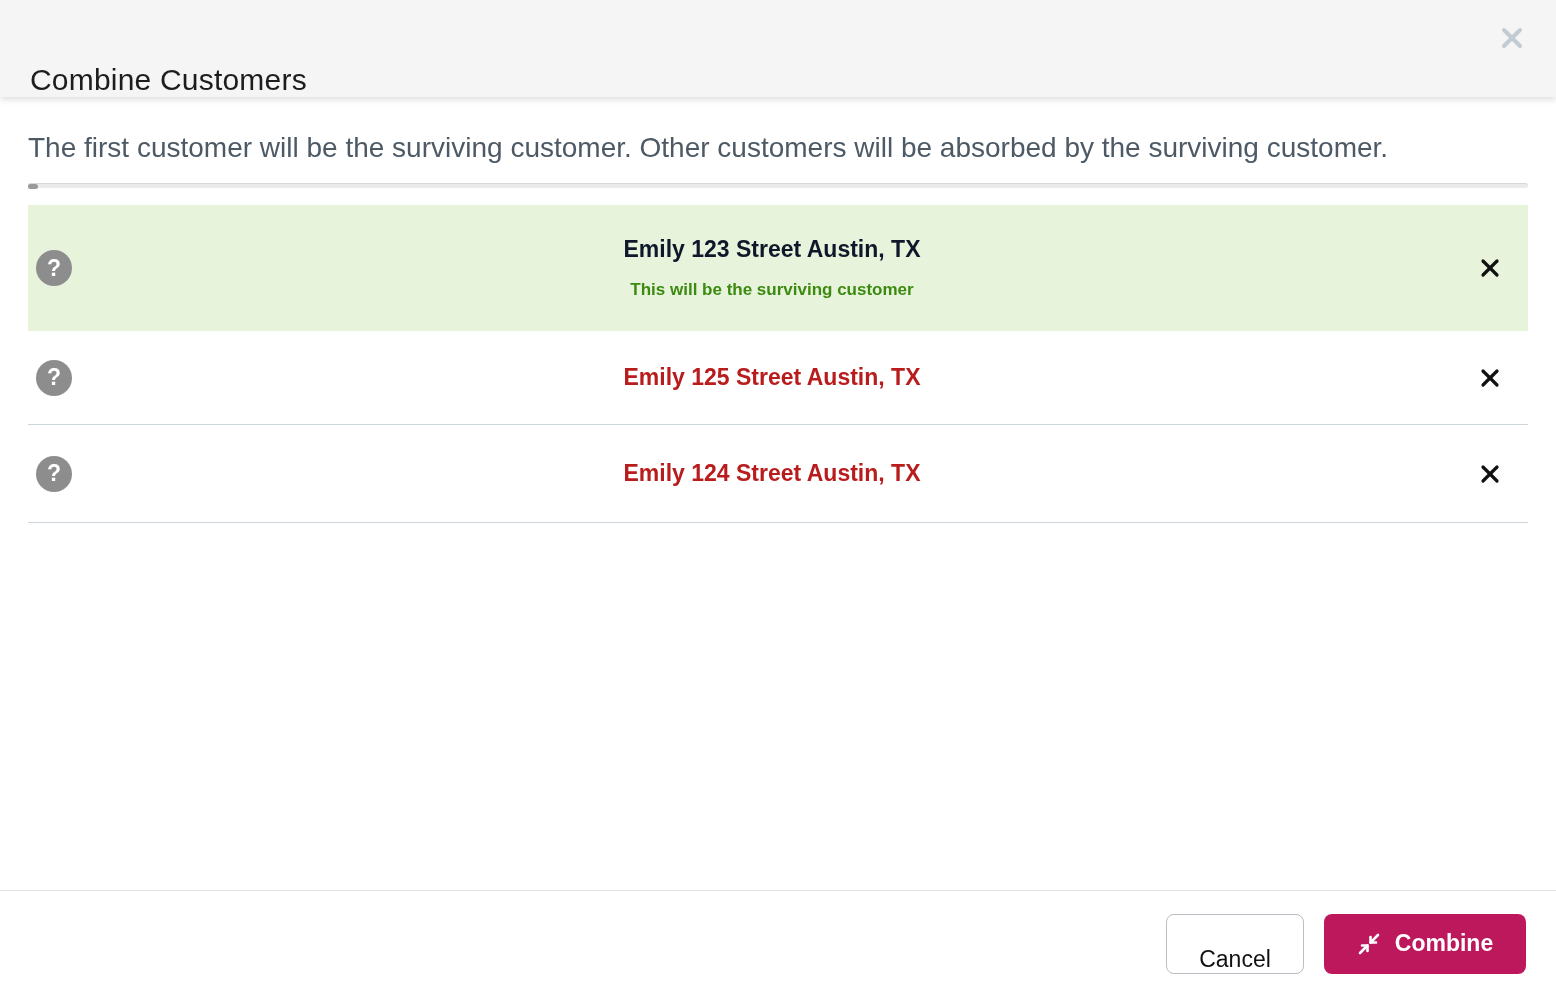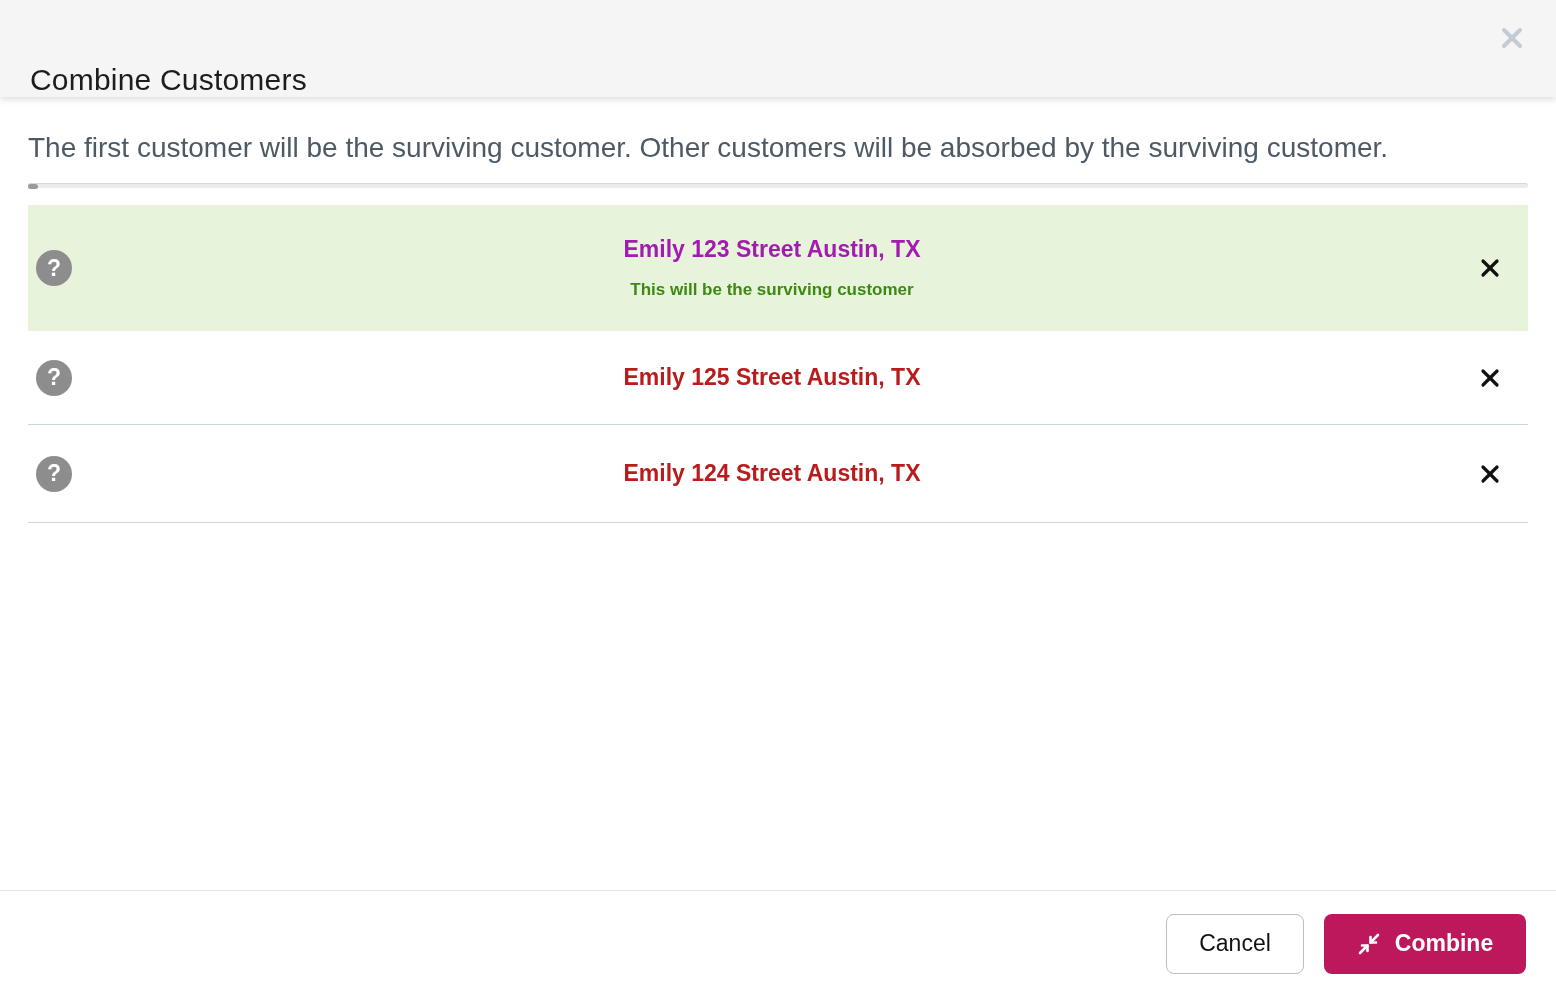--- a/index.html
+++ b/index.html
@@ -96,21 +96,21 @@
   .row-center {
     flex: 1 1 auto;
     text-align: center;
     padding: 0 20px;
   }
   .row-name {
     font-size: 23px;
     font-weight: 700;
     color: #b91c1c;
   }
-  .surviving .row-name { color: #a21caf; }
+  .surviving .row-name { color: #0f172a; }
   .row-note {
     margin-top: 17px;
     font-size: 17px;
     font-weight: 700;
     color: #3c8a10;
   }
   .remove-btn {
     flex: 0 0 auto;
     margin-right: 20px;
     width: 36px; height: 36px;
@@ -145,20 +145,21 @@
     display: inline-flex;
     align-items: center;
     justify-content: center;
   }
   .btn-cancel {
     width: 138px;
     background: #ffffff;
     border: 1px solid #b9bfc4;
     color: #111111;
     font-weight: 400;
+    align-items: flex-end;
   }
   .btn-combine {
     width: 202px;
     background: #be185d;
     border: none;
     color: #ffffff;
     font-weight: 700;
     gap: 14px;
   }
 </style>

